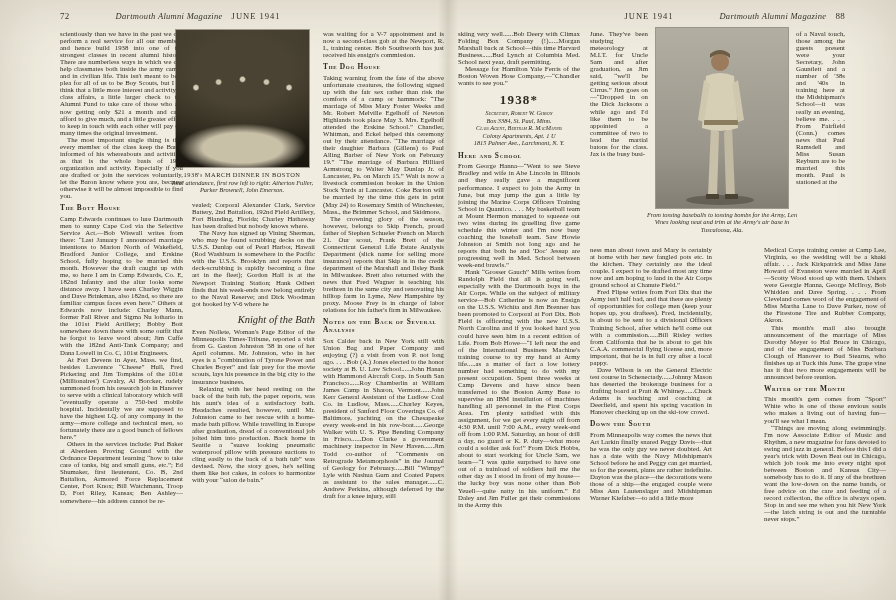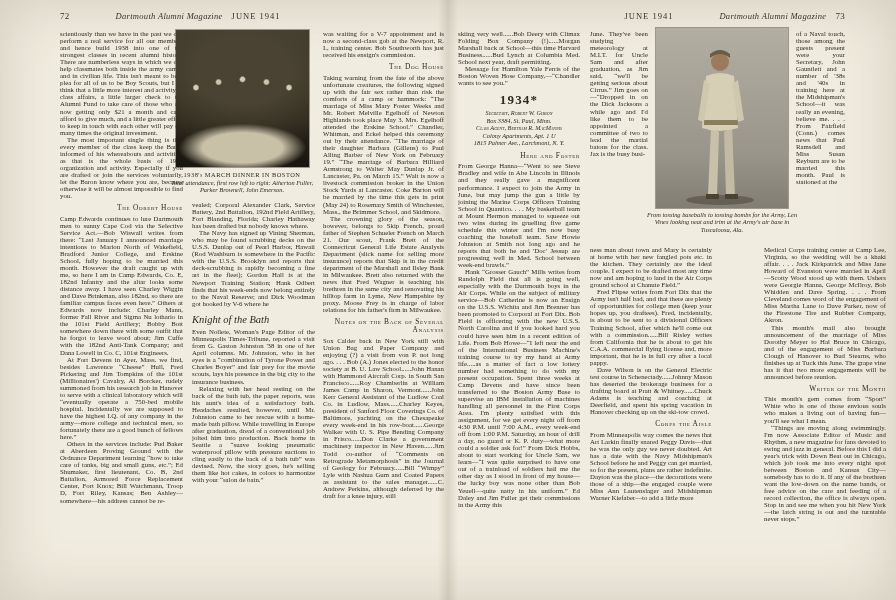--- a/index.html
+++ b/index.html
@@ -19,23 +19,23 @@
   .pg-header.left{ left:60px; }
   .pg-header.right{ left:458px; width:387px; justify-content:flex-end; }
   .pg-header .mag{ font-style:italic;padding-left:37px; }
   .pg-header .issue{ font-variant:small-caps; letter-spacing:1px; }
   .pg-header .num{ font-size:9px; }
 
   .col{ position:absolute; font-size:6.8px; line-height:7.05px; text-align:justify;
     overflow:hidden; color:#2e2a24; }
   .col p{ text-indent:7px; }
   .col p.noindent{ text-indent:0; }
-  .schead{ margin:5px 0 2.5px; text-align:right; font-variant:small-caps;
-    letter-spacing:.7px; font-size:7.4px; font-weight:normal; line-height:8px; }
-  .feathead{ font-style:italic; text-align:left; font-size:10.5px; margin:7px 0 3.5px; line-height:11px; }
+  .schead{ margin:5px 0 2.5px; text-align:left; font-variant:small-caps;
+    letter-spacing:.7px; font-size:7.4px; font-weight:bold; line-height:8px; }
+  .feathead{ font-style:italic; text-align:right; font-size:10.5px; margin:7px 0 3.5px; line-height:11px; }
   .classhead{ text-align:center; font-size:13px; font-weight:bold; letter-spacing:1.2px; margin:7px 0 3px; line-height:13px; }
   .officers{ text-align:center; font-size:6.3px; line-height:7.5px; margin-bottom:3px; font-style:italic; }
   .officers .sc{ font-variant:small-caps; }
 
   .photo{ position:absolute; outline:0.5px solid rgba(60,50,40,.45); }
   .photo-dinner{
     left:176px; top:30px; width:133px; height:137px;
     background:
       radial-gradient(circle 5px at 15% 42%, #d6cdb8 0 40%, rgba(0,0,0,0) 70%),
       radial-gradient(circle 5px at 32% 38%, #cdc4ae 0 40%, rgba(0,0,0,0) 70%),
@@ -60,21 +60,21 @@
 
   <div class="pg-header left">
     <span class="num">72</span>
     <span class="mag">Dartmouth Alumni Magazine</span>
     <span class="issue">JUNE 1941</span>
   </div>
 
   <div class="col" style="left:60px;top:30px;width:123px;height:553px">
     <p class="noindent">scientiously than we have in the past we can perform a real service for all our members and hence build 1938 into one of the strongest classes in recent alumni history. There are numberless ways in which we can help classmates both inside the army camps and in civilian life. This isn't meant to be a plea for all of us to be Boy Scouts, but I do think that a little more interest and activity in class affairs, a little larger check to the Alumni Fund to take care of those who are now getting only $21 a month and can't afford to give much, and a little greater effort to keep in touch with each other will pay off many times the original investment.</p>
     <p>The most important single thing is that every member of the class keep the Baron informed of his whereabouts and activities, as that is the whole basis of 1938 organization and activity. Especially if you are drafted or join the services voluntarily, let the Baron know where you are, because otherwise it will be almost impossible to find you.</p>
-    <h4 class="schead">The Odbert House</h4>
+    <h4 class="schead">The Bott House</h4>
     <p class="noindent">Camp Edwards continues to lure Dartmouth men to sunny Cape Cod via the Selective Service Act.—Bob Wiswall writes from there: “Last January I announced marriage intentions to Marion North of Wakefield, Bradford Junior College, and Erskine School, fully hoping to be married this month. However the draft caught up with me, so here I am in Camp Edwards, Co. E, 182nd Infantry and the altar looks some distance away. I have seen Charley Wiggin and Dave Brinkman, also 182nd, so there are familiar campus faces even here.” Others at Edwards now include: Charley Mann, former Fall River and Sigma Nu lothario in the 101st Field Artillery; Bobby Bott somewhere down there with some outfit that he forgot to leave word about; Jim Cuffe with the 182nd Anti-Tank Company; and Dana Lowell in Co. C, 101st Engineers.</p>
     <p>At Fort Devens in Ayer, Mass. we find, besides Lawrence “Cheese” Hull, Fred Pickering and Jim Tompkins of the 101st (Millionaires') Cavalry, Al Borcker, rudely summoned from his research job in Hanover to serve with a clinical laboratory which will “eventually operate a 750-bed mobile hospital. Incidentally we are supposed to have the highest I.Q. of any company in the army—more college and technical men, so fortunately there are a good bunch of fellows here.”</p>
     <p>Others in the services include: Pud Baker at Aberdeen Proving Ground with the Ordnance Department learning “how to take care of tanks, big and small guns, etc.”; Ed Shumaker, first lieutenant, Co. B, 2nd Battalion, Armored Force Replacement Center, Fort Knox; Bill Watchmann, Troop D, Fort Riley, Kansas; Ben Ashley—somewhere—his address cannot be re-</p>
   </div>
 
   <div class="photo photo-dinner"></div>
   <div class="caption" style="left:168px;top:171px;width:148px">
     <div class="cap-title">1938's MARCH DINNER IN BOSTON</div>
     <div class="cap-text">Total attendance, first row left to right: Atherton Fuller, Parker Brownell, John Emerson.</div>
   </div>
@@ -92,35 +92,35 @@
     <h4 class="schead">The Dog House</h4>
     <p class="noindent">Taking warning from the fate of the above unfortunate creatures, the following signed up with the fair sex rather than risk the comforts of a camp or hammock: “The marriage of Miss Mary Foster Weeks and Mr. Robert Melville Egelhoff of Newton Highlands took place May 3. Mrs. Egelhoff attended the Erskine School.” Chandler, Whitman, and Eckel helped this ceremony out by their attendance. “The marriage of their daughter Barbara (Gillens) to Paul Alling Barber of New York on February 19.” “The marriage of Barbara Hilliard Armstrong to Walter May Dunlap Jr. of Lancaster, Pa. on March 15.” Walt is now a livestock commission broker in the Union Stock Yards at Lancaster. Coke Barton will be married by the time this gets in print (May 24) to Rosemary Smith of Winchester, Mass., the Brimmer School, and Skidmore.</p>
     <p>The crowning glory of the season, however, belongs to Skip French, proud father of Stephen Schueler French on March 21. Our scout, Frank Brett of the Connecticut General Life Estate Analysis Department (slick name for selling more insurance) reports that Skip is in the credit department of the Marshall and Ilsley Bank in Milwaukee. Brett also returned with the news that Fred Wagner is teaching his brethren in the same city and renovating his hilltop farm in Lyme, New Hampshire by proxy. Moose Frey is in charge of labor relations for his father's firm in Milwaukee.</p>
     <h4 class="schead">Notes on the Back of Several Analysis</h4>
     <p class="noindent">Sox Calder back in New York still with Union Bag and Paper Company and enjoying (?) a visit from von P. not long ago. . . . Bob (A.) Jones elected to the honor society at B. U. Law School......John Hanan with Hammond Aircraft Corp. in South San Francisco......Roy Chamberlin at William James Camp in Sharon, Vermont......John Kerr General Assistant of the Ludlow Coal Co. in Ludlow, Mass......Charley Keyes, president of Sanford Floor Coverings Co. of Baltimore, yachting on the Chesapeake every week-end in his row-boat......George Walker with U. S. Pipe Bending Company in Frisco......Don Clarke a government machinery inspector in New Haven......Jim Todd co-author of “Comments on Retrograde Metamorphosis” in the Journal of Geology for February......Bill “Wimpy” Lyle with Nashua Gum and Coated Papers as assistant to the sales manager......C. Andrew Perkins, although deferred by the draft for a knee injury, still</p>
   </div>
 
   <div class="pg-header right">
     <span class="issue">JUNE 1941</span>
     <span class="mag">Dartmouth Alumni Magazine</span>
-    <span class="num">73</span>
+    <span class="num">88</span>
   </div>
 
   <div class="col" style="left:458px;top:30px;width:122px;height:553px">
     <p class="noindent">skiing very well......Bob Deery with Climax Folding Box Company (!)......Morgan Marshall back at School—this time Harvard Business......Bud Lynch at Columbia Med. School next year, draft permitting.</p>
     <p>Message for Hamilton Yale Ferris of the Boston Woven Hose Company,—“Chandler wants to see you.”</p>
-    <div class="classhead">1934*</div>
+    <div class="classhead">1938*</div>
     <div class="officers">
       <div class="sc">Secretary, Robert W. Gibson</div>
       <div>Box 3384, St. Paul, Minn.</div>
       <div class="sc">Class Agent, Bertram R. MacMannis</div>
       <div>Colony Apartments, Apt. 1 U</div>
       <div>1815 Palmer Ave., Larchmont, N. Y.</div>
     </div>
-    <h4 class="schead">Here and Foster</h4>
+    <h4 class="schead">Here and School</h4>
     <p class="noindent">From George Hanna—“Went to see Steve Bradley and wife in Abe Lincoln in Illinois and they really gave a magnificent performance. I expect to join the Army in June, but may jump the gun a little by joining the Marine Corps Officers Training School in Quantico. . . . My basketball team at Mount Hermon managed to squeeze out two wins during its gruelling five game schedule this winter and I'm now busy coaching the baseball team. Saw Howie Johnston at Smith not long ago and he reports that both he and 'Doc' Jessup are progressing well in Med. School between week-end brawls.”</p>
     <p>Hank “Grosser Gauch” Mills writes from Randolph Field that all is going well, especially with the Dartmouth boys in the Air Corps. While on the subject of military service—Bob Catherine is now an Ensign on the U.S.S. Wichita and Jim Brenner has been promoted to Corporal at Fort Dix. Bob Field is officering with the new U.S.S. North Carolina and if you looked hard you could have seen him in a recent edition of Life. From Bob Howe—“I left near the end of the International Business Machine's training course to try my hand at Army life.....as a matter of fact a low lottery number had something to do with my present occupation. Spent three weeks at Camp Devens and have since been transferred to the Boston Army Base to supervise an IBM installation of machines handling all personnel in the First Corps Area. I'm plenty satisfied with this assignment, for we get every night off from 4:30 P.M. until 7:00 A.M., every week-end off from 1:00 P.M. Saturday, an hour of drill a day, no guard or K. P. duty—what more could a soldier ask for!” From Dick Hobbs, about to start working for Uncle Sam, we learn—“I was quite surprised to have one out of a trainload of soldiers hail me the other day as I stood in front of my house—the lucky boy was none other than Bob Yeuell—quite natty in his uniform.” Ed Daley and Jim Fuller get their commissions in the Army this</p>
   </div>
 
   <div class="photo photo-soldier">
     <svg viewBox="0 0 132 180" width="132" height="180" preserveAspectRatio="none">
       <defs>
         <linearGradient id="sbg" x1="0" y1="0" x2="0" y2="1">
           <stop offset="0" stop-color="#b3aea2"></stop>
           <stop offset="0.7" stop-color="#9a958a"></stop>
@@ -150,21 +150,21 @@
   </div>
 
   <div class="col" style="left:796px;top:30px;width:49px;height:208px">
     <p class="noindent">of a Naval touch, those among the guests present were your Secretary, John Gauntlett and a number of '38s and '40s in training here at the Midshipman's School—it was really an evening, believe me. . . . From Fairfield (Conn.) comes news that Paul Ramsdell and Miss Susan Reyburn are to be married this month. Paul is stationed at the</p>
   </div>
 
   <div class="col" style="left:590px;top:246px;width:122px;height:337px">
     <p class="noindent">ness man about town and Mary is certainly at home with her new fangled pots etc. in the kitchen. They certainly are the ideal couple. I expect to be drafted most any time now and am hoping to land in the Air Corps ground school at Chanute Field.”</p>
     <p>Fred Flipse writes from Fort Dix that the Army isn't half bad, and that there are plenty of opportunities for college men (keep your hopes up, you draftees). Fred, incidentally, is about to be sent to a divisional Officers Training School, after which he'll come out with a commission......Bill Risley writes from California that he is about to get his C.A.A. commercial flying license and, more important, that he is in full cry after a local pappy.</p>
     <p>Dave Wilson is on the General Electric test course in Schenectady......Johnny Mason has deserted the brokerage business for a drafting board at Pratt &amp; Whitney......Chuck Adams is teaching and coaching at Deerfield, and spent his spring vacation in Hanover checking up on the ski-tow crowd.</p>
-    <h4 class="schead">Corps the Aisle</h4>
+    <h4 class="schead">Down the South</h4>
     <p class="noindent">From Minneapolis way comes the news that Art Larkin finally snared Peggy Davis—that he was the only guy we never doubted. Art has a date with the Navy Midshipman's School before he and Peggy can get married, so for the present, plans are rather indefinite. Dayton was the place—the decorations were those of a ship—the engaged couple were Miss Ann Lautenslager and Midshipman Warner Kiefaber—to add a little more</p>
   </div>
 
   <div class="col" style="left:764px;top:246px;width:122px;height:337px">
     <p class="noindent">Medical Corps training center at Camp Lee, Virginia, so the wedding will be a khaki affair. . . . Jack Kirkpatrick and Miss Jane Howard of Evanston were married in April—Scotty Wood stood up with them. Ushers were Georgie Hanna, George McIlroy, Bob Whidden and Dave Spring. . . . From Cleveland comes word of the engagement of Miss Martha Lane to Dave Parker, now of the Firestone Tire and Rubber Company, Akron.</p>
     <p>This month's mail also brought announcement of the marriage of Miss Dorothy Meyer to Hal Bruce in Chicago, and of the engagement of Miss Barbara Clough of Hanover to Bud Stearns, who finishes up at Tuck this June. The grape vine has it that two more engagements will be announced before reunion.</p>
     <h4 class="schead">Writer of the Month</h4>
     <p class="noindent">This month's gem comes from “Sport” White who is one of those envious souls who makes a living out of having fun—you'll see what I mean.</p>
     <p>“Things are moving along swimmingly. I'm now Associate Editor of Music and Rhythm, a new magazine for fans devoted to swing and jazz in general. Before this I did a year's trick with Down Beat out in Chicago, which job took me into every night spot between Boston and Kansas City—somebody has to do it. If any of the brethren want the low-down on the name bands, or free advice on the care and feeding of a record collection, the office is always open. Stop in and see me when you hit New York—the latch string is out and the turntable never stops.”</p>
   </div>

